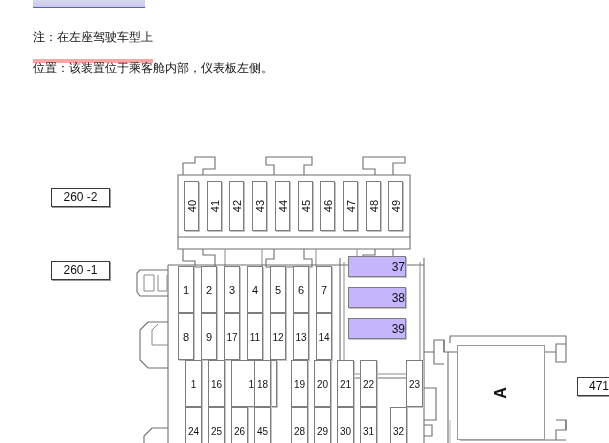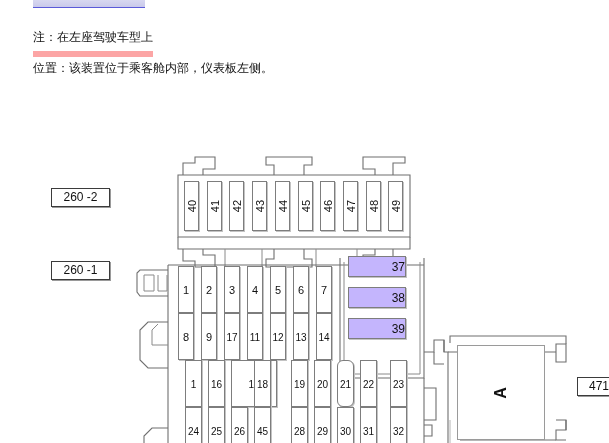--- a/index.html
+++ b/index.html
@@ -19,22 +19,22 @@
     border-bottom:1px solid #5a5ad8;
     letter-spacing:0.5px;
     white-space:nowrap;
     height:9px;overflow:hidden;
     background:linear-gradient(180deg,#dcdcf2 0%,#c9c9ea 100%);
     width:112px;
   }
   .note-line{
     position:absolute;left:33px;top:29px;
     font-size:12px;color:#111;
-    border-bottom:6px solid #fca5a5;
-    padding-bottom:5px;
+    border-bottom:4px solid #fca5a5;
+    padding-bottom:13px;
     white-space:nowrap;
   }
   .loc-line{
     position:absolute;left:33px;top:60px;
     font-size:12px;color:#111;
     white-space:nowrap;
   }
 
   
   .callout{
@@ -270,27 +270,27 @@
       </div>
       <div class="slot hor small" style="left: 254px; top: 360px; width: 17px; height: 47px;">
         <span>18</span>
       </div>
       <div class="slot hor small" style="left: 291px; top: 360px; width: 17px; height: 47px;">
         <span>19</span>
       </div>
       <div class="slot hor small" style="left: 314px; top: 360px; width: 17px; height: 47px;">
         <span>20</span>
       </div>
-      <div class="slot hor small" style="left: 337px; top: 360px; width: 17px; height: 47px; border-radius: 6px;">
+      <div class="slot hor small" style="left: 337px; top: 360px; width: 17px; height: 47px;">
         <span>21</span>
       </div>
       <div class="slot hor small" style="left: 360px; top: 360px; width: 17px; height: 47px;">
         <span>22</span>
       </div>
-      <div class="slot hor small" style="left: 390px; top: 360px; width: 17px; height: 47px;">
+      <div class="slot hor small" style="left: 406px; top: 360px; width: 17px; height: 47px;">
         <span>23</span>
       </div>
       <div class="slot hor small" style="left: 185px; top: 407px; width: 17px; height: 47px;">
         <span>24</span>
       </div>
       <div class="slot hor small" style="left: 208px; top: 407px; width: 17px; height: 47px;">
         <span>25</span>
       </div>
       <div class="slot hor small" style="left: 231px; top: 407px; width: 17px; height: 47px;">
         <span>26</span>

